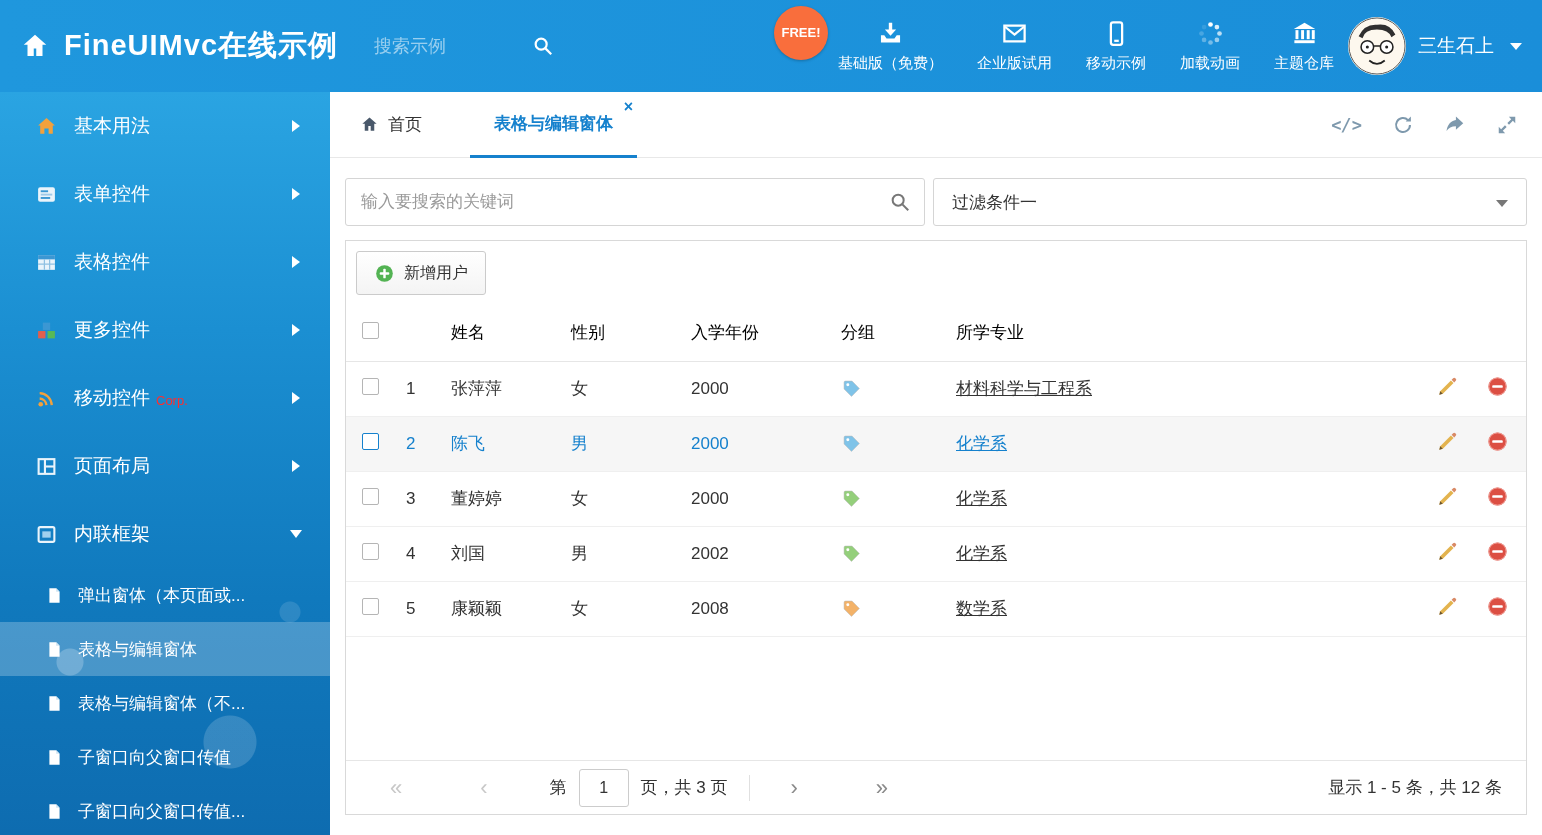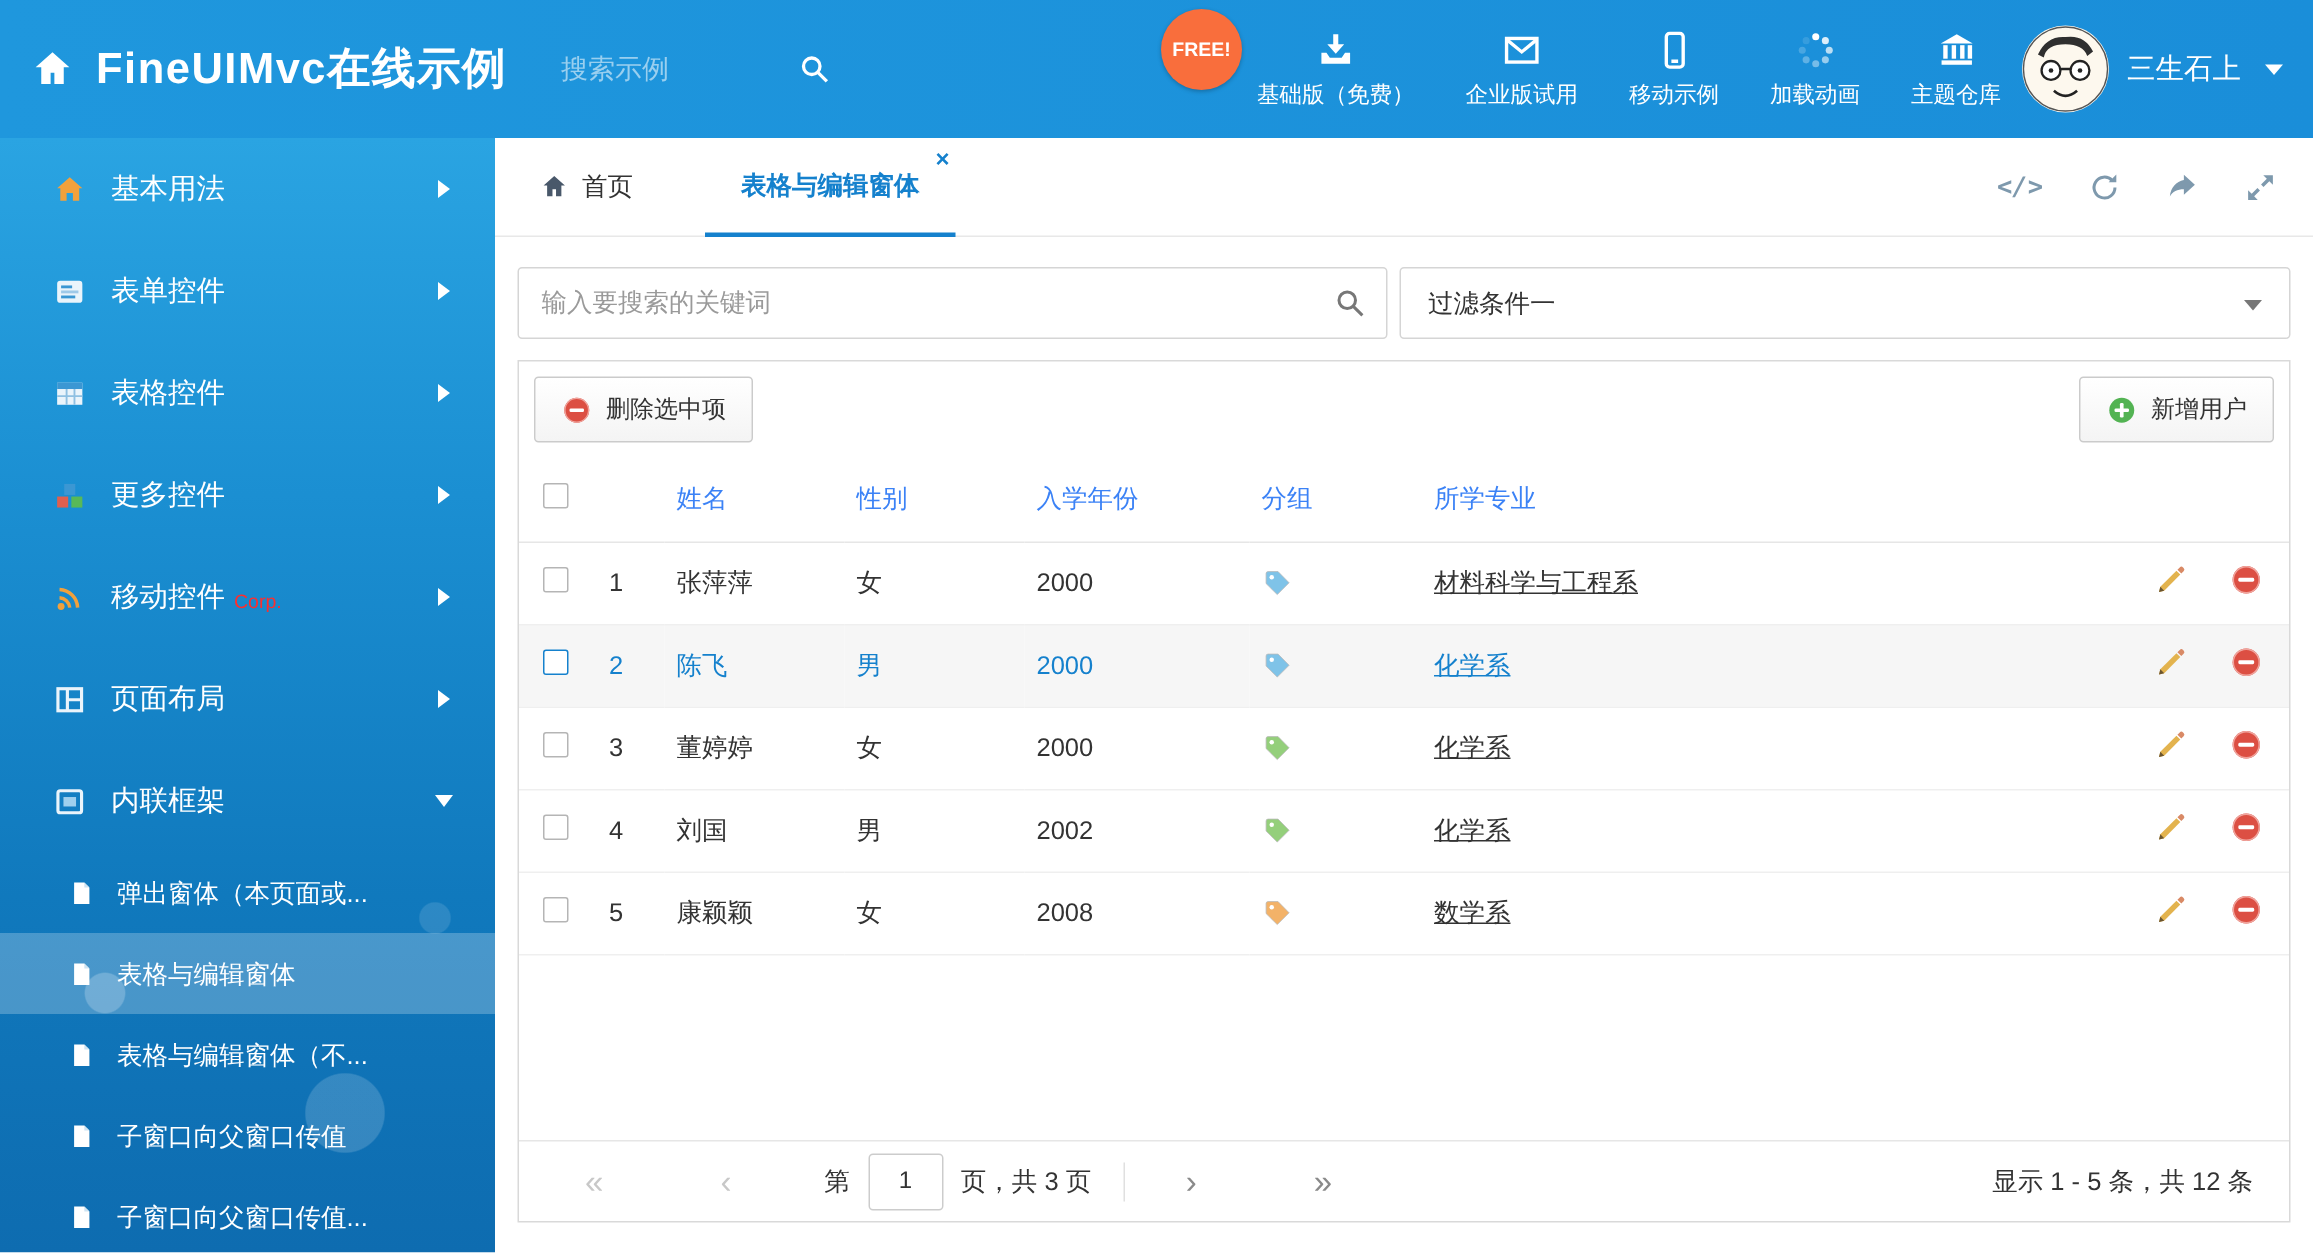--- a/index.html
+++ b/index.html
@@ -91,21 +91,21 @@
   .toolbar{display:flex;justify-content:space-between;align-items:center;padding:10px;}
   .btn{display:inline-flex;align-items:center;gap:9px;height:44px;padding:0 17px;
     background:linear-gradient(#ffffff,#f4f4f4);border:1px solid #cbcbcb;border-radius:3px;
     font-size:16px;color:#333;cursor:pointer;font-family:"Liberation Sans",sans-serif;}
   .btn svg{width:21px;height:21px;}
 
   table.grid{width:100%;border-collapse:collapse;table-layout:fixed;}
   .grid col.c-cb{width:52px;} .grid col.c-num{width:45px;} .grid col.c-name{width:120px;}
   .grid col.c-gender{width:120px;} .grid col.c-year{width:150px;} .grid col.c-group{width:115px;}
   .grid col.c-major{width:auto;} .grid col.c-act{width:120px;}
-  .grid th{height:56px;text-align:left;font-weight:normal;font-size:17px;color:#3b82f6;
+  .grid th{height:56px;text-align:left;font-weight:normal;font-size:17px;color:#000000;
     border-bottom:1px solid #e6e6e6;padding:0 8px;}
   .grid td{height:55px;font-size:17px;color:#333;border-bottom:1px solid #efefef;padding:0 8px;}
   .grid th.cb-cell,.grid td.cb-cell{padding-left:16px;}
   .cb{width:17px;height:17px;border:1px solid #b5b5b5;border-radius:2px;background:#fff;
     display:inline-block;cursor:pointer;}
   .major-link{color:#333;text-decoration:underline;cursor:pointer;}
   .tag-svg{width:21px;height:21px;vertical-align:middle;}
   td.actions{text-align:right;padding-right:22px;white-space:nowrap;}
   .icon-btn{display:inline-block;width:23px;height:23px;cursor:pointer;margin-left:22px;}
   .icon-btn svg{width:100%;height:100%;}
@@ -358,28 +358,20 @@
           </svg>
       </div>
       <div class="dropdown">
         <span>过滤条件一</span>
         <span class="caret"></span>
       </div>
     </div>
 
     <div class="panel">
       <div class="toolbar">
-        <button class="btn">
-          <svg viewBox="0 0 24 24">
-              <circle cx="12" cy="12" r="9.5" fill="#dc4f43"></circle>
-              <circle cx="12" cy="12" r="9" fill="none" stroke="#f0a49d" stroke-width="1"></circle>
-              <rect x="6.5" y="10.6" width="11" height="2.8" rx="1" fill="#fff"></rect>
-            </svg>
-          <span>删除选中项</span>
-        </button>
         <button class="btn">
           <svg viewBox="0 0 24 24">
               <circle cx="12" cy="12" r="9.5" fill="#53b353"></circle>
               <rect x="6.5" y="10.6" width="11" height="2.8" rx="1" fill="#fff"></rect>
               <rect x="10.6" y="6.5" width="2.8" height="11" rx="1" fill="#fff"></rect>
             </svg>
           <span>新增用户</span>
         </button>
       </div>
 

